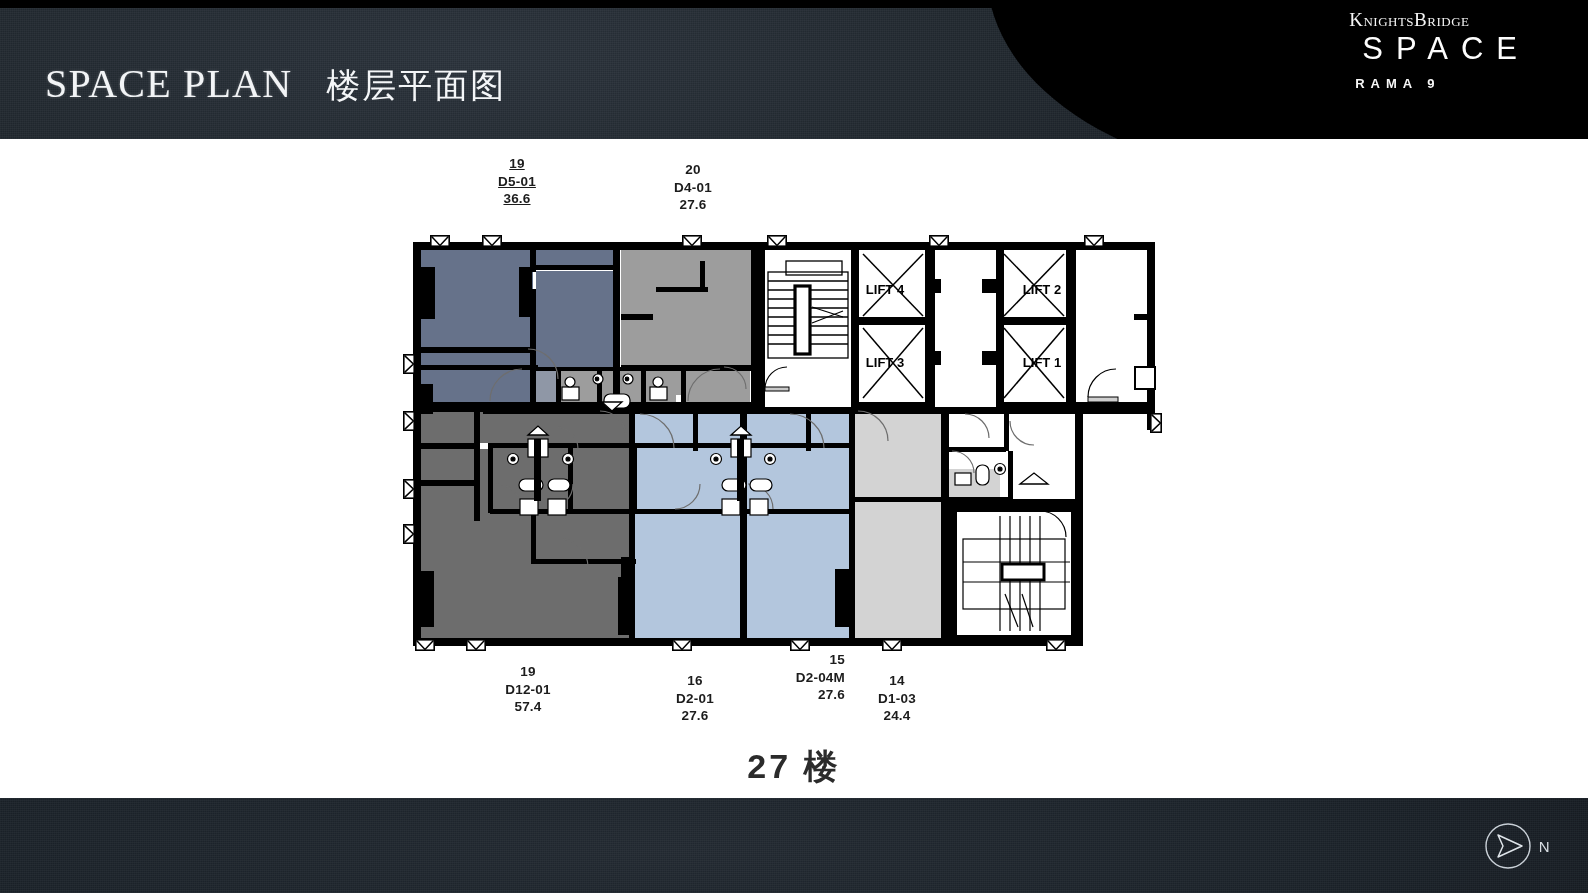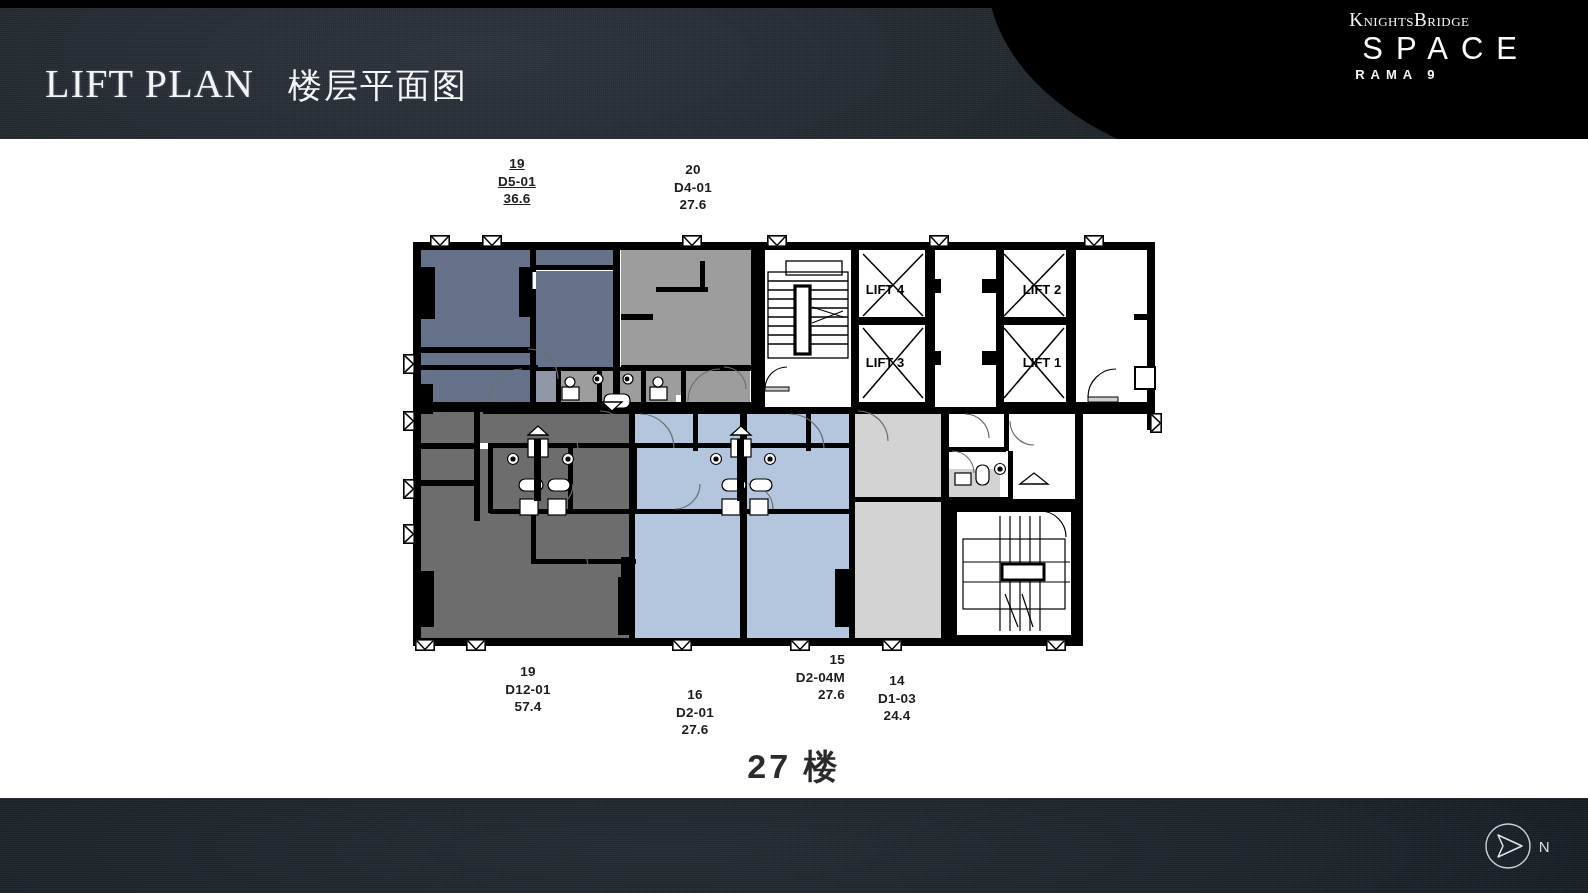--- a/index.html
+++ b/index.html
@@ -74,21 +74,21 @@
   }
   #logo-space {
     font-family: "Liberation Sans", sans-serif;
     font-size: 31px; letter-spacing: 13px; font-weight: 300;
     margin-top: 2px; margin-left: 13px; line-height: 1.05;
     color: #fdfdfd; white-space: nowrap;
   }
   #logo-rama {
     font-family: "Liberation Sans", sans-serif;
     font-size: 13px; letter-spacing: 6px; font-weight: bold;
-    margin-top: 2px; margin-left: 6px;
+    margin-top: 11px; margin-left: 6px;
     color: #f7f7f7; white-space: nowrap;
   }
 
   
   #plan-area {
     position: absolute; left: 0; top: 139px; width: 1588px; height: 659px;
     background: #ffffff;
   }
   #plan-svg { position: absolute; left: 0; top: 0; }
 
@@ -134,21 +134,21 @@
 </head>
 <body>
 
 <div id="header">
   <div id="header-noise"></div>
   <div id="header-topstrip"></div>
   <div id="header-swoosh"></div>
   <div id="header-swoosh2"></div>
 
   <div id="title-block">
-    <span id="title-en">LIFT PLAN</span>
+    <span id="title-en">SPACE PLAN</span>
     <span id="title-cn">楼层平面图</span>
   </div>
 
   <div id="logo-block">
     <div id="logo-brand">KnightsBridge</div>
     <div id="logo-space">SPACE</div>
     <div id="logo-rama">RAMA 9</div>
   </div>
 </div>
 
@@ -512,21 +512,21 @@
     <div>20</div>
     <div>D4-01</div>
     <div>27.6</div>
   </div>
 
   <div class="unit-label" style="left:478px; top:524px; width:100px;">
     <div>19</div>
     <div>D12-01</div>
     <div>57.4</div>
   </div>
-  <div class="unit-label" style="left:645px; top:533px; width:100px;margin-top:14px;">
+  <div class="unit-label" style="left:645px; top:533px; width:100px;">
     <div>16</div>
     <div>D2-01</div>
     <div>27.6</div>
   </div>
   <div class="unit-label" style="left:745px; top:512px; width:100px;text-align:right;">
     <div>15</div>
     <div>D2-04M</div>
     <div>27.6</div>
   </div>
   <div class="unit-label" style="left:847px; top:533px; width:100px;">

